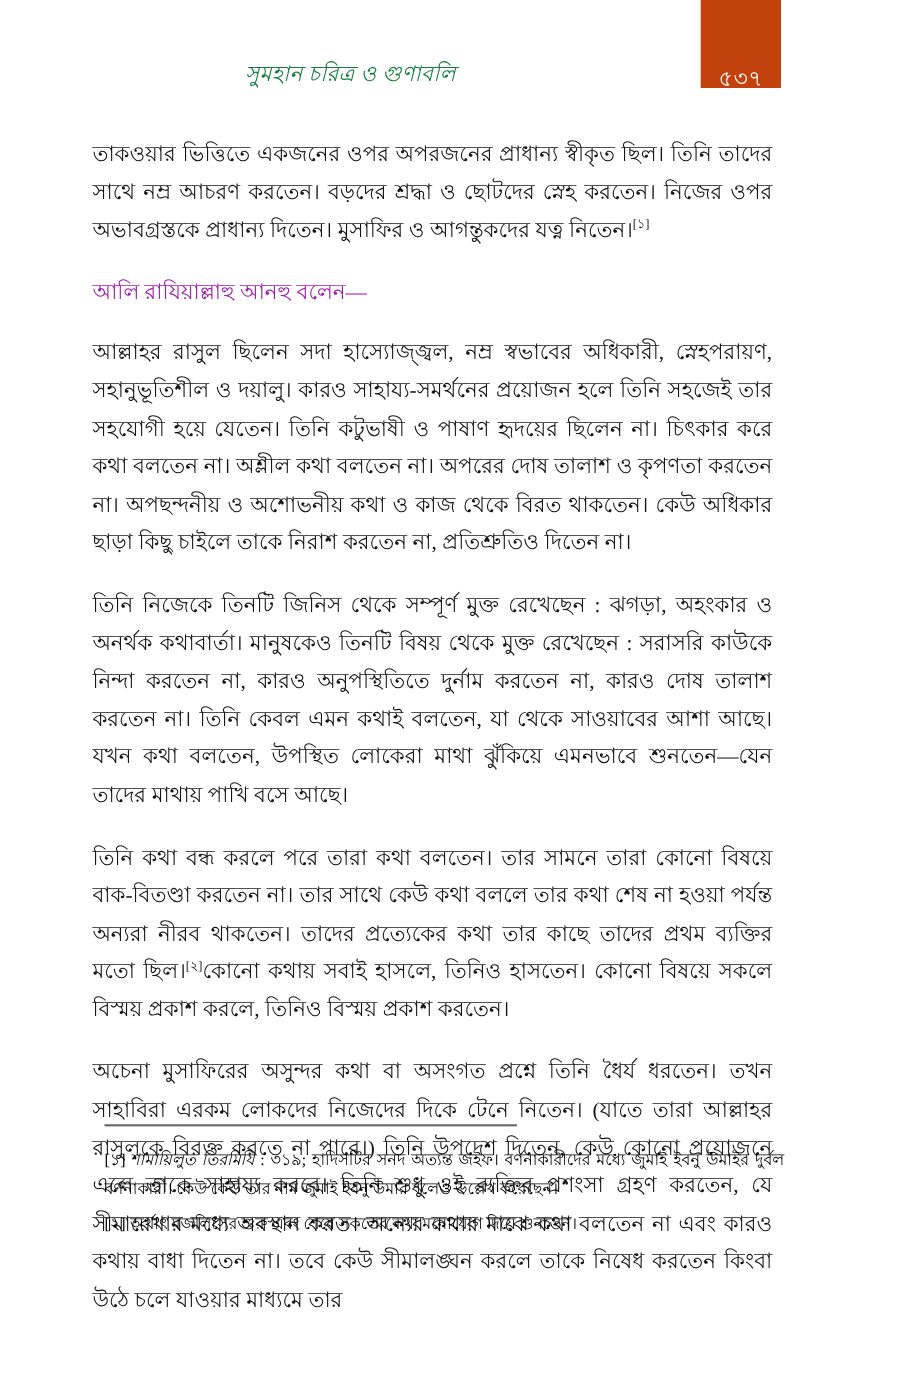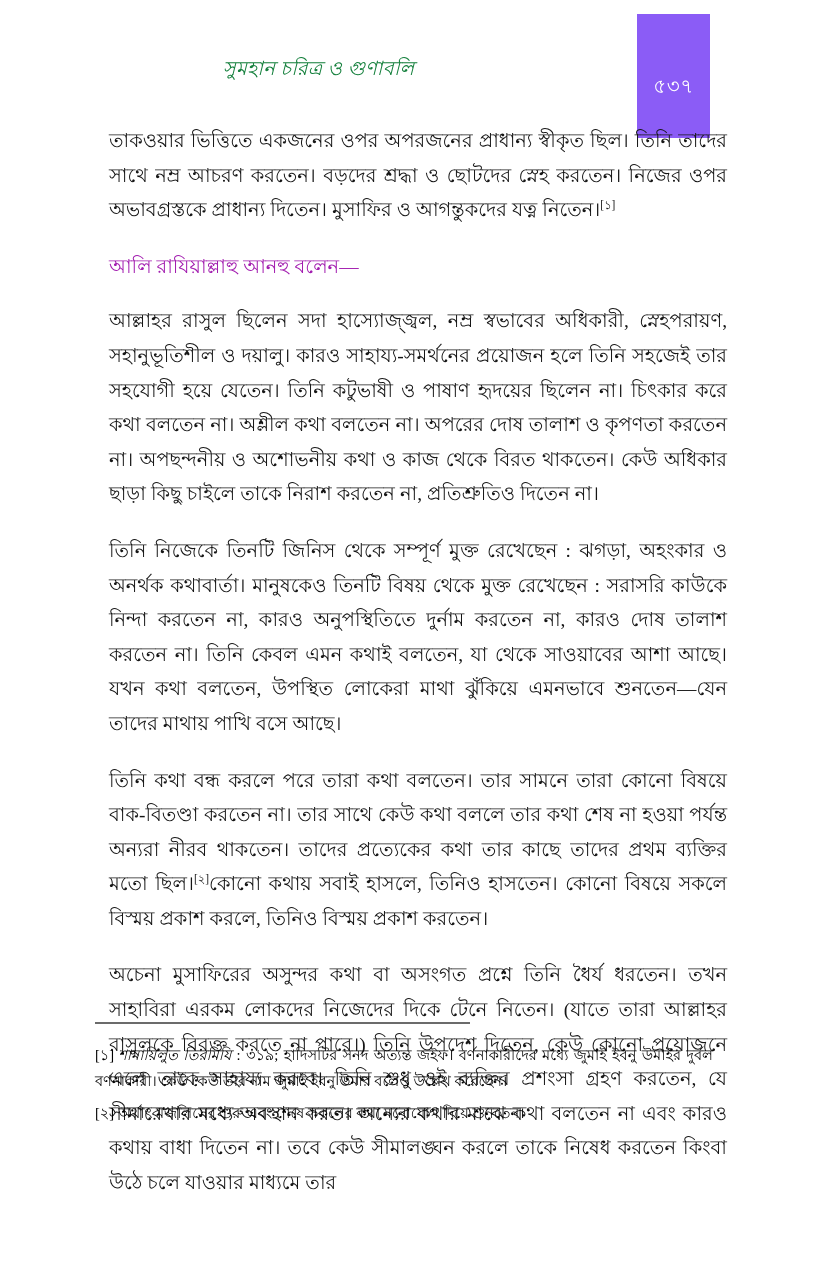--- a/index.html
+++ b/index.html
@@ -34,41 +34,41 @@
     font-style: italic;
     font-size: 19.5px;
     letter-spacing: 0.3px;
     color: #15803d;
     line-height: 1.2;
     white-space: nowrap;
   }
   .page-number-box {
     position: absolute;
     left: 637px;
-    top: 14px;
+    top: 0;
     width: 73px;
-    height: 124px;
-    background: #8b5cf6;
+    height: 80px;
+    background: #c2410c;
   }
   .page-number {
     position: absolute;
     left: 0;
     right: 0;
     top: 62px;
     text-align: center;
     color: #ffffff;
     font-size: 20px;
     line-height: 1;
     letter-spacing: 0.5px;
   }
 
   
   .content {
     position: absolute;
-    left: 109px;
+    left: 84px;
     top: 124px;
     width: 618px;
   }
   p.para {
     margin: 0 0 22px 0;
     font-size: 19.4px;
     line-height: 34.6px;
     text-align: justify;
     text-justify: inter-word;
     word-spacing: 0.2px;

